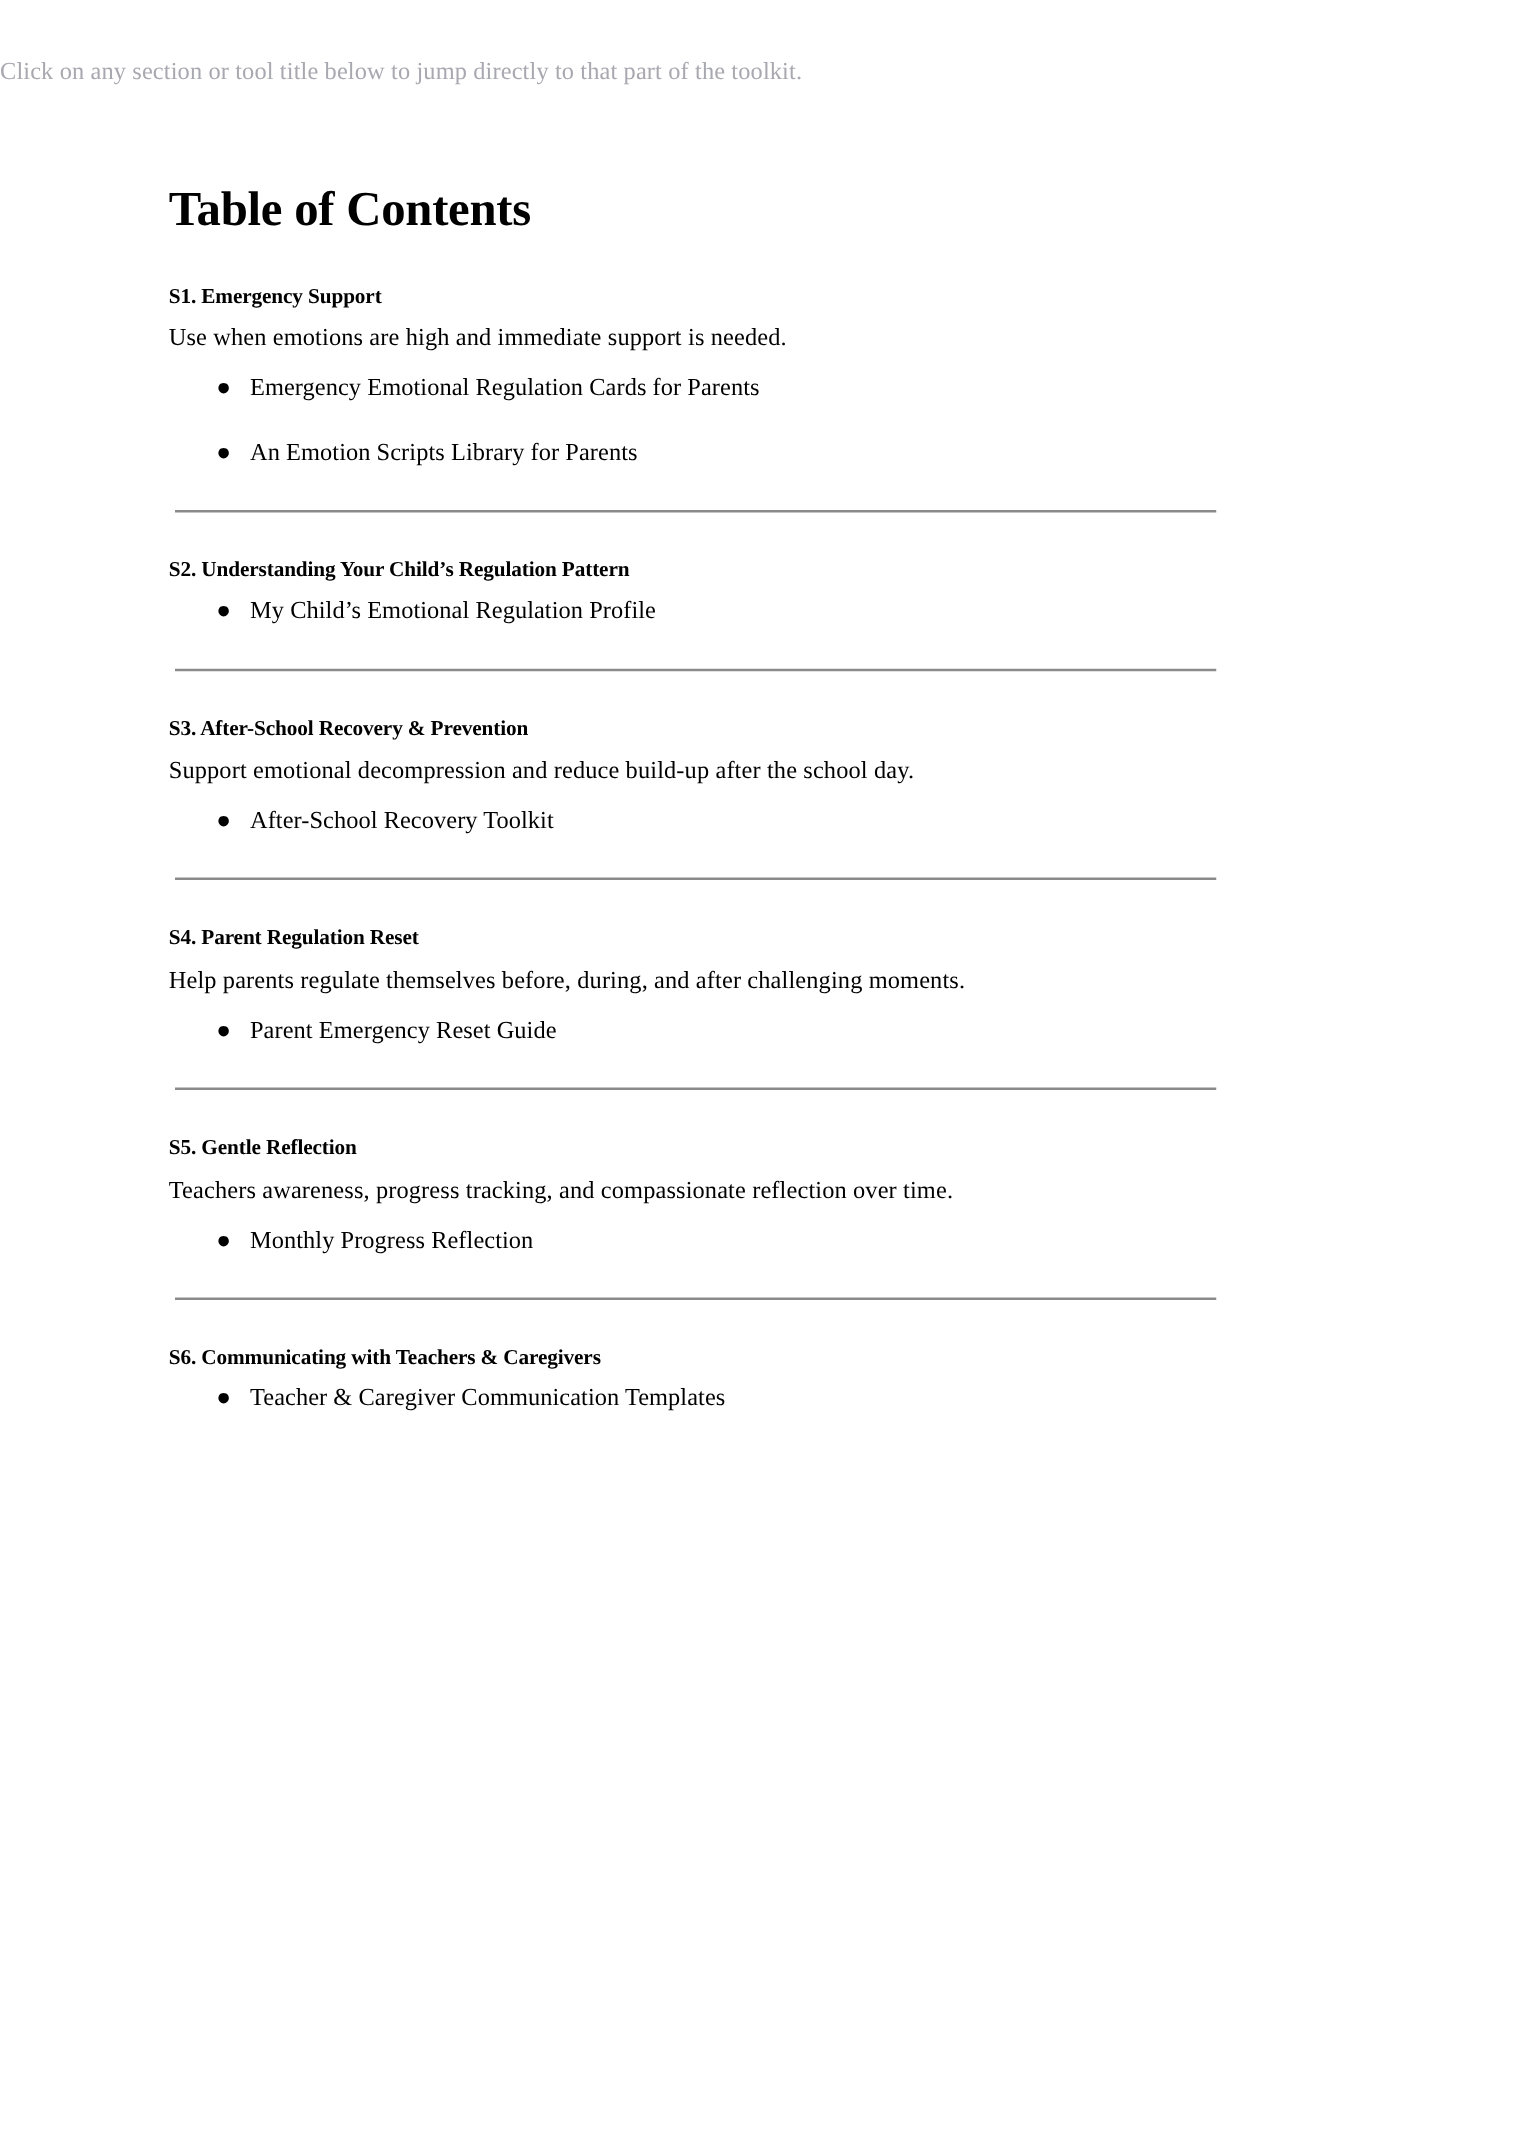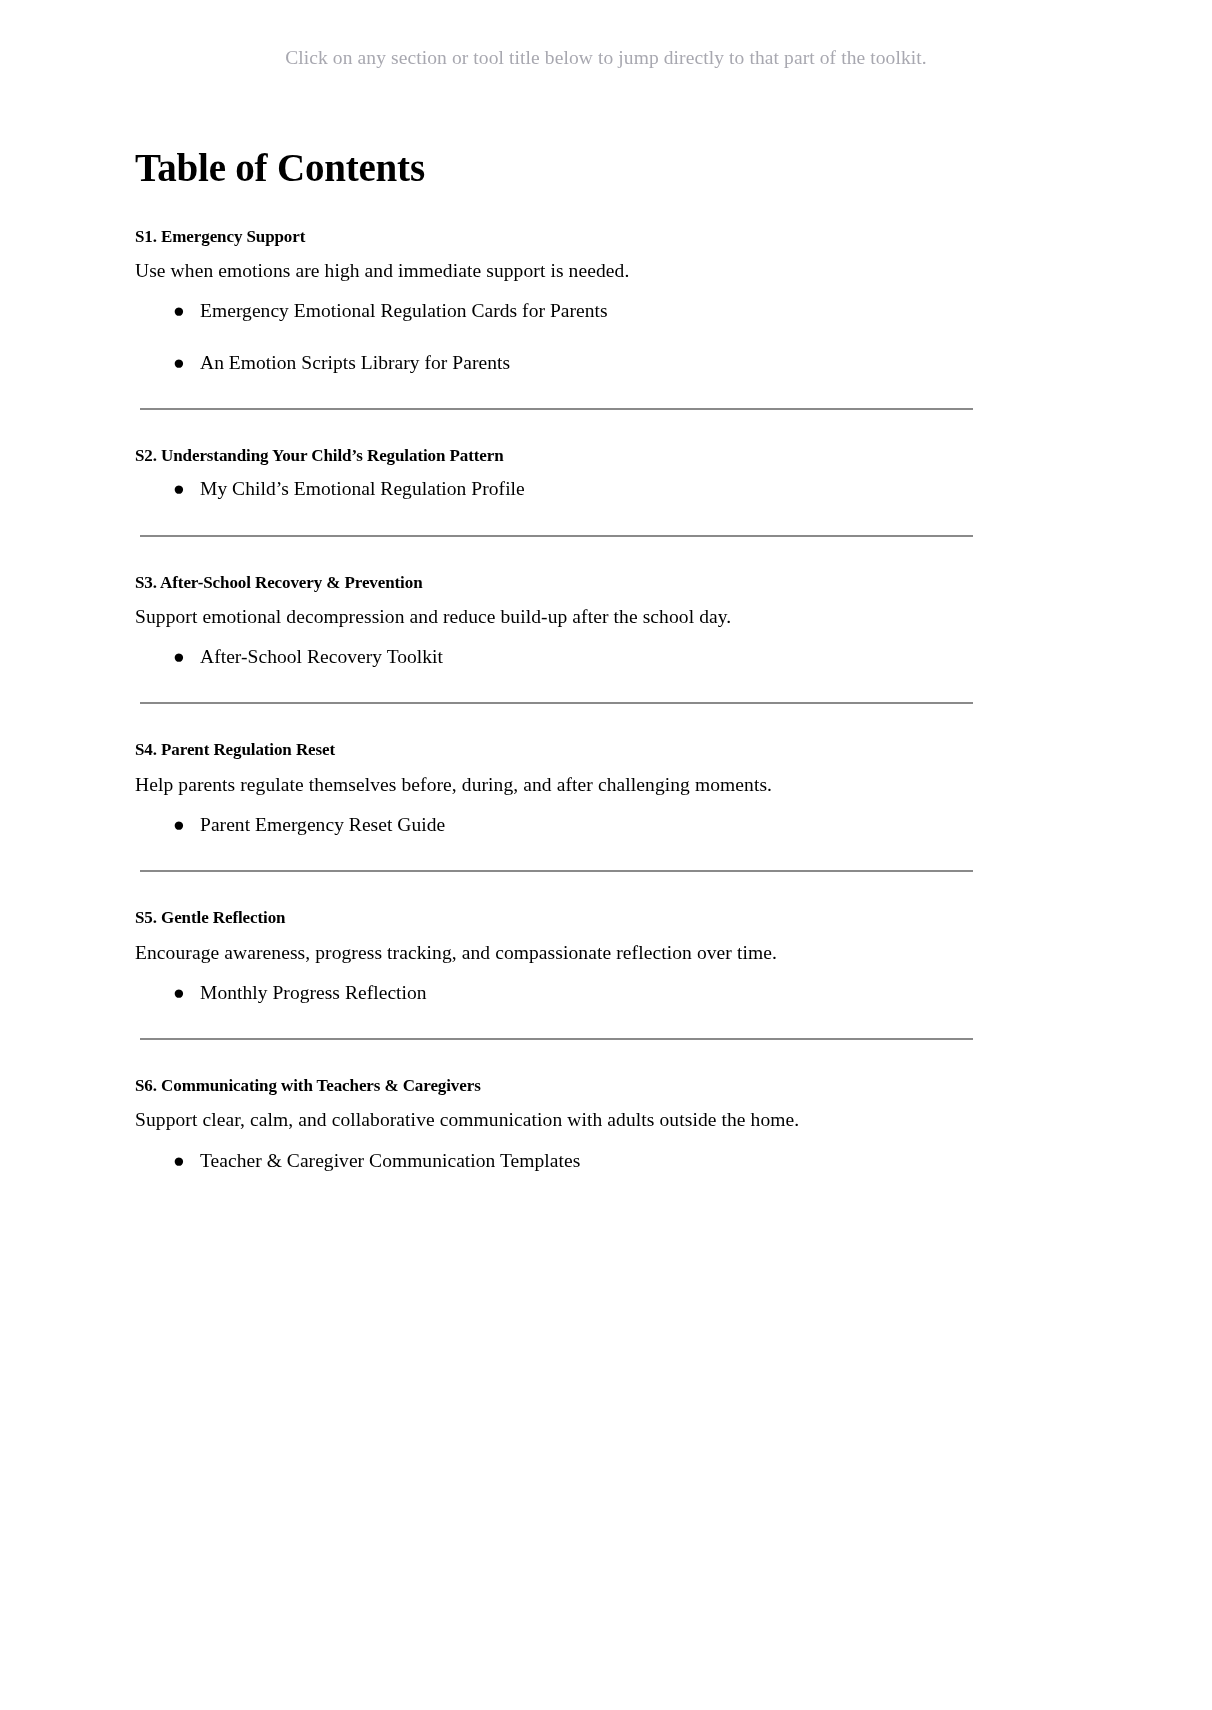--- a/index.html
+++ b/index.html
@@ -16,21 +16,21 @@
   }
   .page {
     position: relative;
     width: 1212px;
     height: 1710px;
     box-sizing: border-box;
     padding: 0;
     overflow: hidden;
   }
   .intro-note {
-    text-align: center;
+    text-align: left;
     color: #a8a8b0;
     font-size: 19.5px;
     letter-spacing: 0.1px;
     padding-top: 47px;
     font-family: "Liberation Serif", "DejaVu Serif", serif;
   }
   .content {
     margin-left: 135px;
     margin-right: 135px;
     padding-top: 62px;
@@ -130,29 +130,28 @@
         <div class="section section-block">
           <h2 class="section-heading">S4. Parent Regulation Reset</h2>
           <p class="section-desc">Help parents regulate themselves before, during, and after challenging moments.</p>
           <ul class="tool-list">
             <li class="tool-item"><span class="tool-bullet">●</span><span>Parent Emergency Reset Guide</span></li>
           </ul>
         </div>
         <hr class="section-divider">
         <div class="section section-block">
           <h2 class="section-heading">S5. Gentle Reflection</h2>
-          <p class="section-desc">Encourage awareness, progress tracking, and compassionate reflection over time.</p>
+          <p class="section-desc">Teachers awareness, progress tracking, and compassionate reflection over time.</p>
           <ul class="tool-list">
             <li class="tool-item"><span class="tool-bullet">●</span><span>Monthly Progress Reflection</span></li>
           </ul>
         </div>
         <hr class="section-divider">
         <div class="section section-block">
           <h2 class="section-heading">S6. Communicating with Teachers &amp; Caregivers</h2>
-          <p class="section-desc">Support clear, calm, and collaborative communication with adults outside the home.</p>
           <ul class="tool-list">
             <li class="tool-item"><span class="tool-bullet">●</span><span>Teacher &amp; Caregiver Communication Templates</span></li>
           </ul>
         </div>
       </div>
 
   </div>
 </div>
 
 </body></html>

